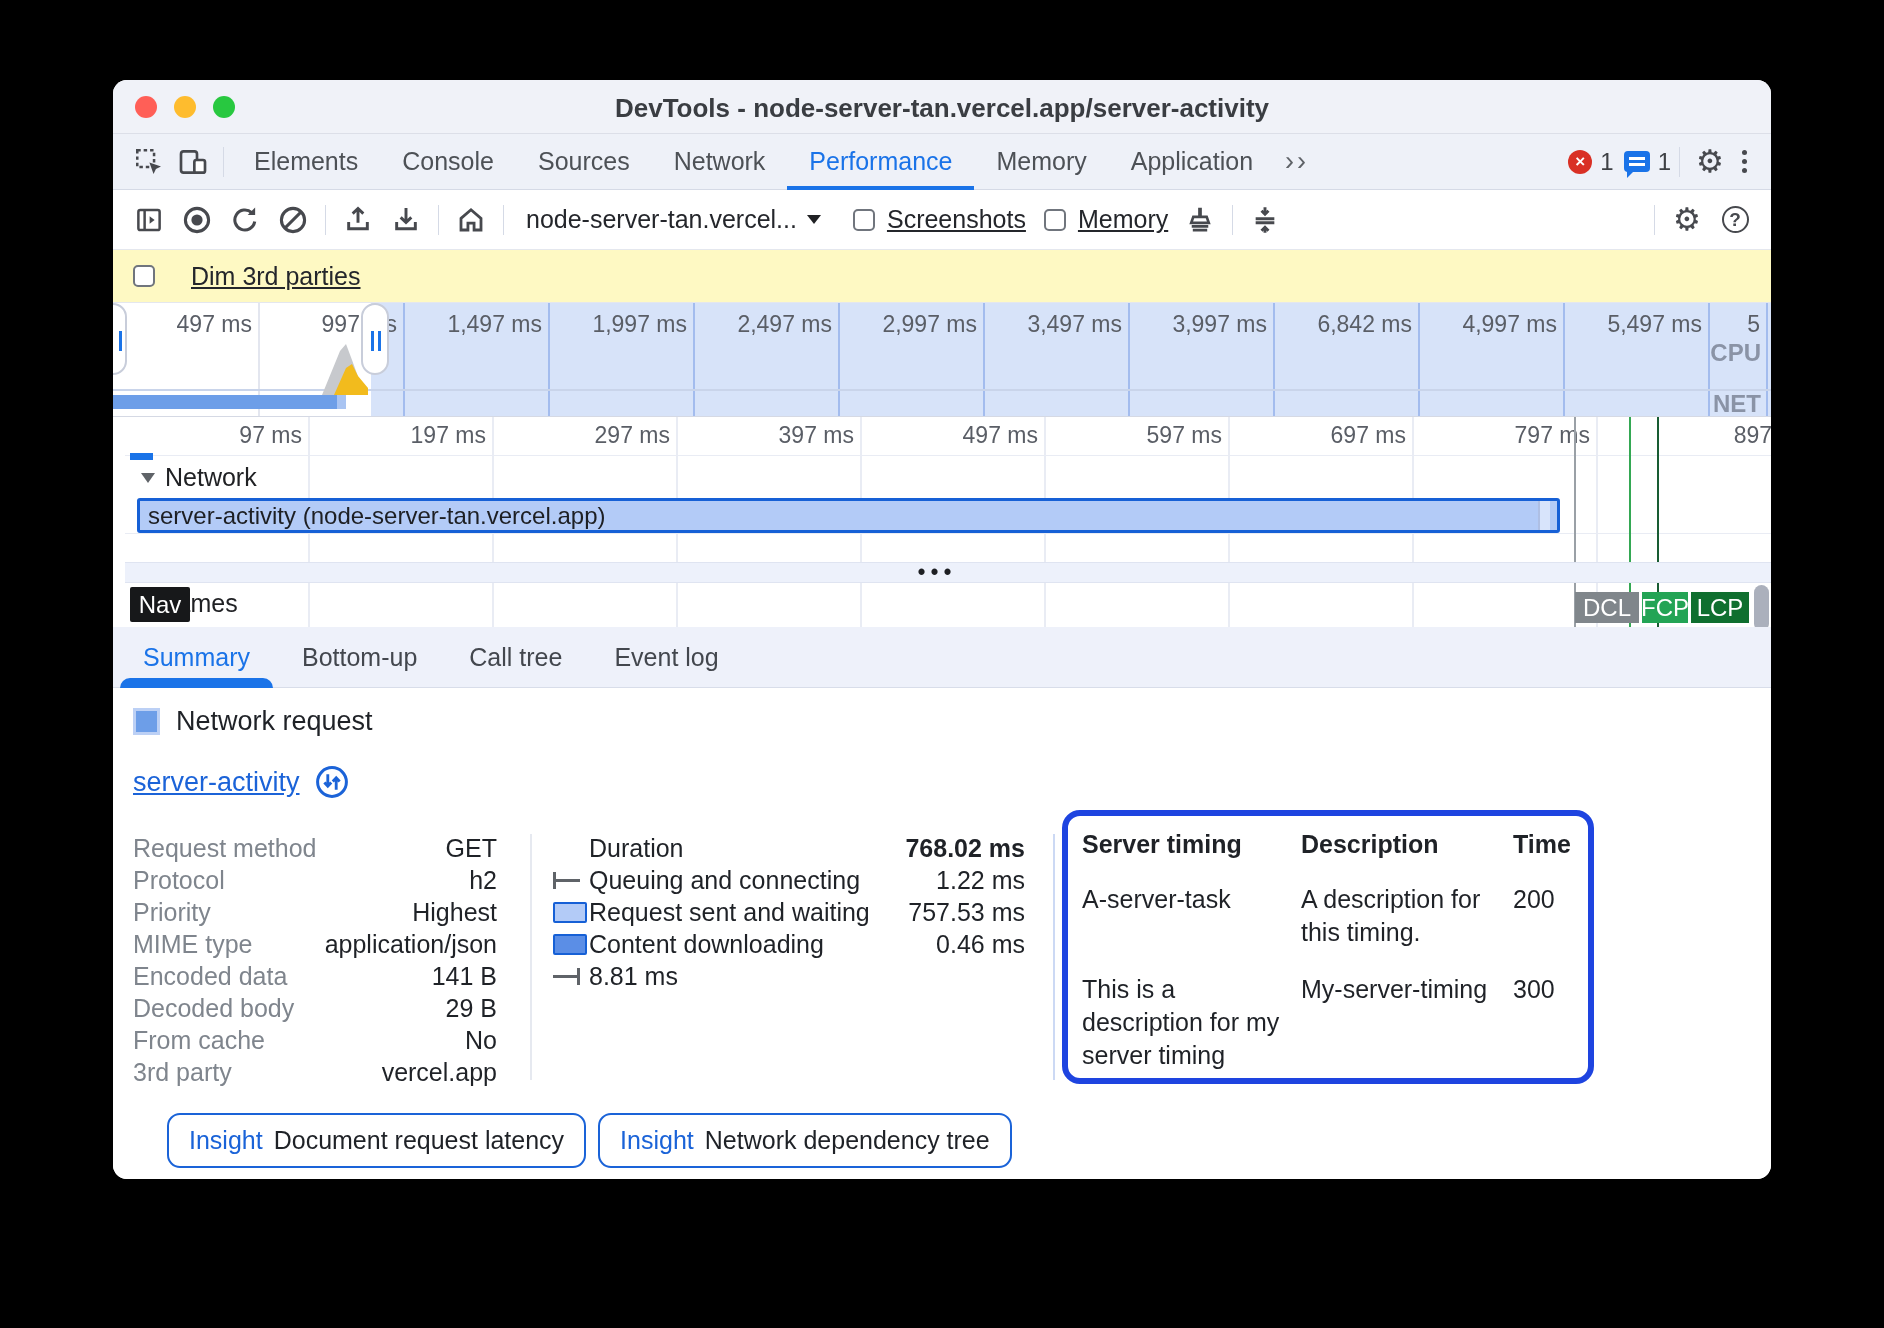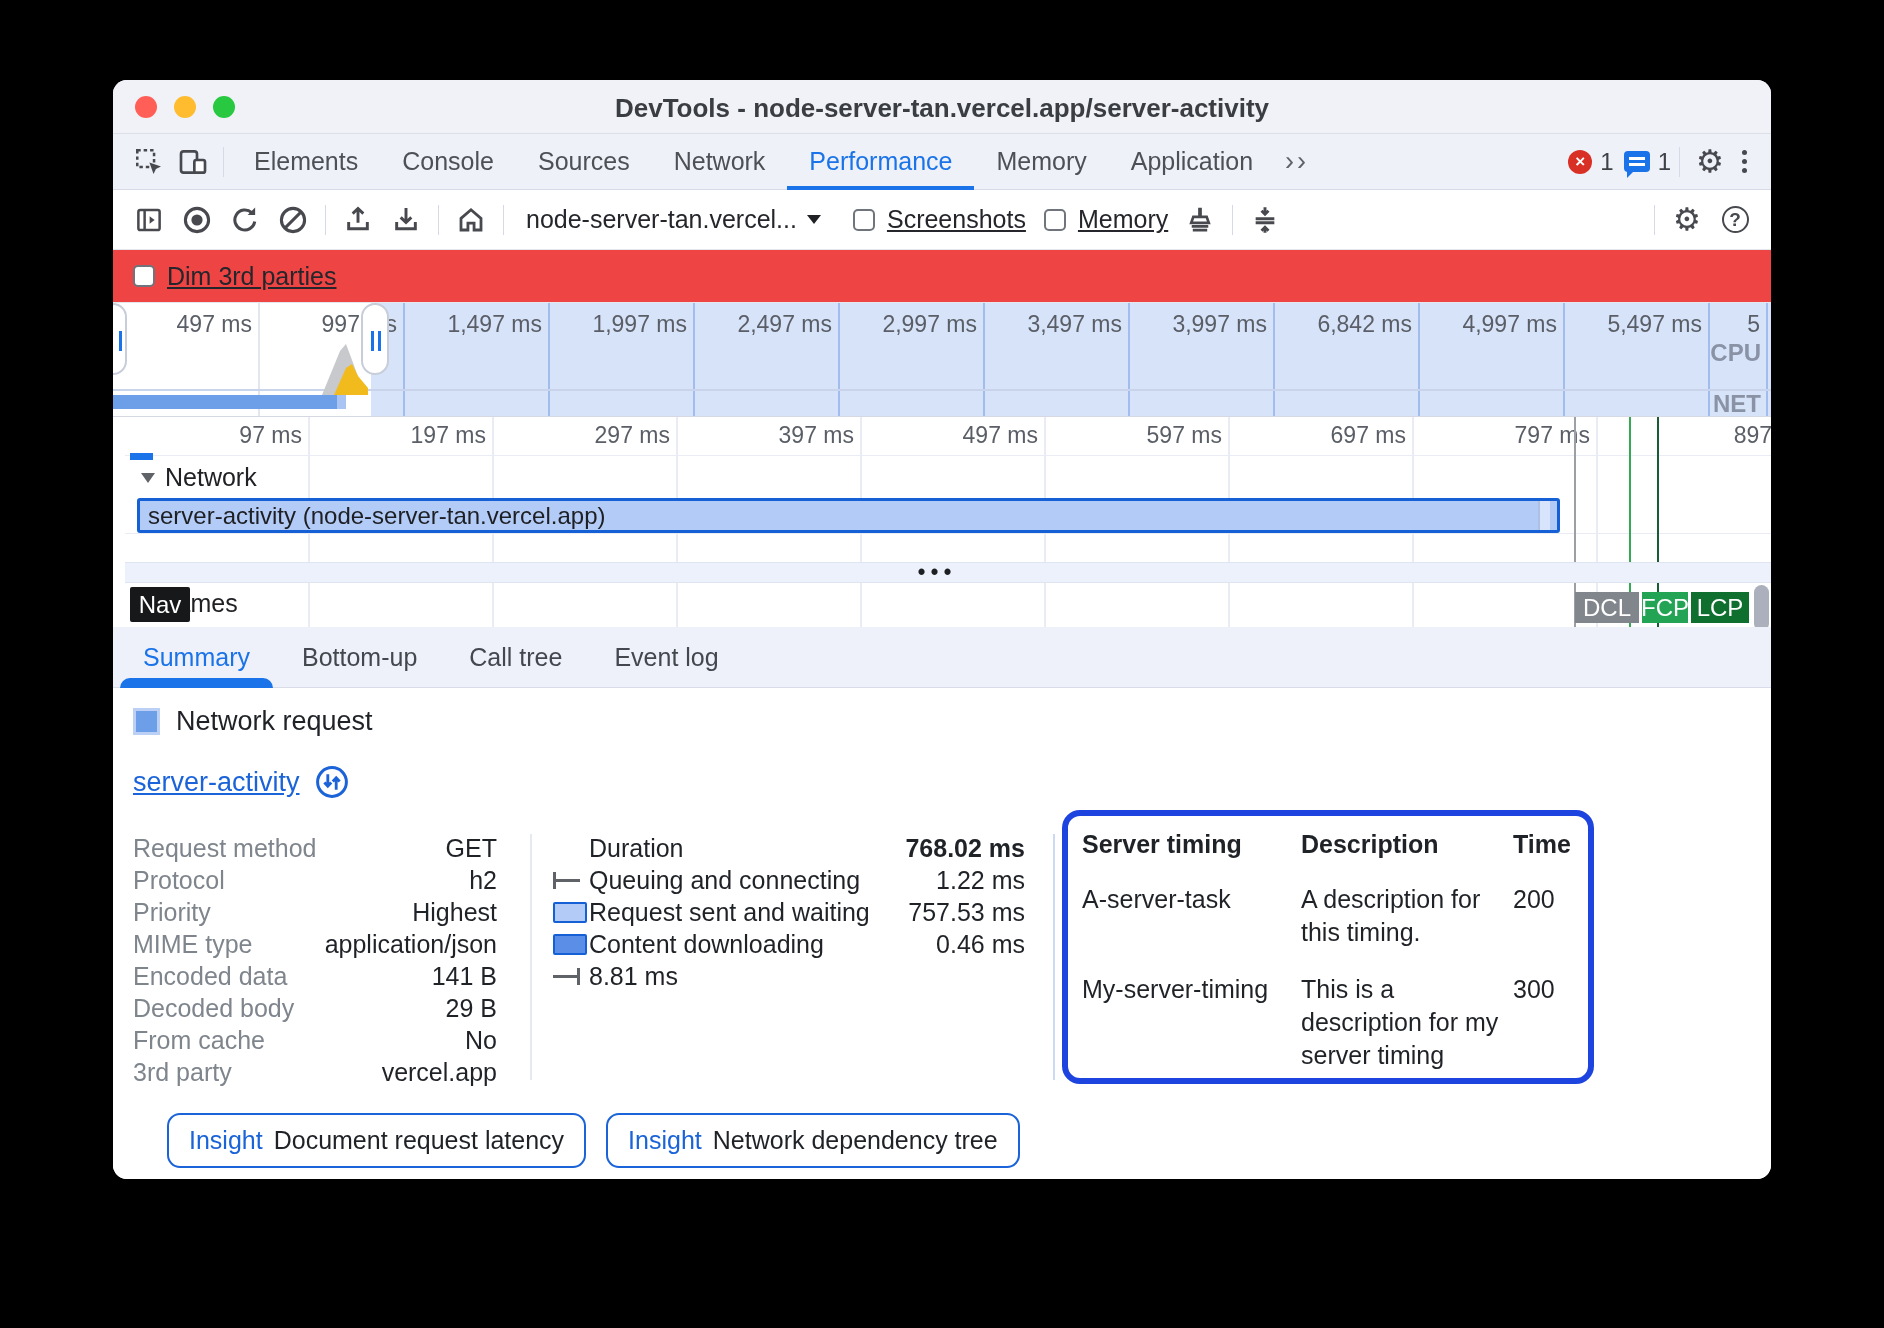--- a/index.html
+++ b/index.html
@@ -36,21 +36,21 @@
   .ptoolbar { position:absolute; left:0; top:110px; right:0; height:60px; background:#fff; border-bottom:1px solid #e4e7ee; display:flex; align-items:center; padding:0 12px; }
   .tbtn { width:48px; height:48px; display:flex; align-items:center; justify-content:center; }
   .tsel { display:flex; align-items:center; gap:10px; font-size:25px; color:#24262b; padding:0 14px; }
   .caret-down { width:0; height:0; border:7px solid transparent; border-top:9px solid #202124; margin-top:7px; }
   .chk { width:22px; height:22px; border:2.5px solid #70757d; border-radius:5px; background:#fff; }
   .chk-label { font-size:25px; color:#24262b; margin-left:12px;text-decoration:underline; }
   .chk-wrap { display:flex; align-items:center; margin-left:18px; }
   .help-circle { width:27px; height:27px; border:2.5px solid #47494e; border-radius:50%; color:#47494e; font-size:19px; font-weight:700; display:flex; align-items:center; justify-content:center; }
 
   
-  .dimrow { position:absolute; left:0; top:170px; right:0; height:52px; background:#ef4444; display:flex; align-items:center; padding-left:20px; }
+  .dimrow { position:absolute; left:0; top:170px; right:0; height:52px; background:#fef9c3; display:flex; align-items:center; padding-left:20px;gap:24px; }
 
   
   .overview { position:absolute; left:0; top:222px; right:0; height:115px; background:#fff; border-top:1px solid #e4e7ee; border-bottom:1px solid #d5d9e4; overflow:hidden; }
   .ov-overlay { position:absolute; left:258px; right:0; top:0; bottom:0; background:rgba(171,196,243,.48); }
   .ov-tick { position:absolute; top:0; bottom:0; width:210px; }
   .ov-tick .tick-line { position:absolute; right:0; top:0; bottom:0; width:2px; background:#a3bcee; }
   .ov-tick.in-white .tick-line { background:#e3e6ef; }
   .ov-tick .tick-label { position:absolute; right:8px; top:8px; font-size:23px; color:#5a5e66; white-space:nowrap; }
   .ov-netline { position:absolute; left:0; right:0; top:86px; height:2px; background:#c9d4ea; }
   .ov-side-label { position:absolute; right:10px; font-size:24px; font-weight:600; color:#8a93a6; }
@@ -111,21 +111,21 @@
       background:linear-gradient(#5f6368,#5f6368) 0 50%/100% 3px no-repeat; }
   .icon-right-tick .t-icon::before { content:''; width:24px; height:17px; border-right:3px solid #5f6368;
       background:linear-gradient(#5f6368,#5f6368) 0 50%/100% 3px no-repeat; }
   .icon-light-bar .t-icon::before { content:''; width:30px; height:17px; background:#b3cbf7; border:2.5px solid #1660d6; border-radius:2px; }
   .icon-solid-bar .t-icon::before { content:''; width:30px; height:17px; background:#5b8ee6; border:2.5px solid #1660d6; border-radius:2px; }
   .st-card { position:absolute; left:949px; top:122px; width:532px; height:274px; border:6px solid #1e44e0; border-radius:18px; padding:14px 0 0 14px; background:#fff; }
   .st-head, .st-row { display:grid; grid-template-columns:219px 212px 1fr; column-gap:0; }
   .st-head div { font-size:25px; font-weight:700; color:#1f2227; }
   .st-row { margin-top:24px; }
   .st-row div { font-size:25px; color:#1f2227; line-height:33px; }
-  .insights { position:absolute; left:14px; top:425px; display:flex; gap:20px;padding-left:40px; }
+  .insights { position:absolute; left:14px; top:425px; display:flex; gap:12px;padding-left:40px; }
   .insight-btn { height:55px; display:flex; align-items:center; gap:11px; border:2.5px solid #1a63d8; border-radius:13px; background:#fff; padding:0 20px; }
   .insight-prefix { font-size:25px; color:#1a63d8; }
   .insight-label { font-size:25px; color:#1f2227; white-space:nowrap; }
 </style>
 </head>
 <body>
 
 <div class="window">
 
   <div class="titlebar">
@@ -506,22 +506,22 @@
           <div>Time</div>
         </div>
       <div>
 
       <div class="st-row">
             <div>A-server-task</div>
             <div>A description for this timing.</div>
             <div>200</div>
           </div>
           <div class="st-row">
+            <div>This is a description for my server timing</div>
             <div>My-server-timing</div>
-            <div>This is a description for my server timing</div>
             <div>300</div>
           </div>
         </div>
     </div>
 
     <div class="insights">
 
     <div class="insight-btn">
           <span class="insight-prefix">Insight</span>
           <span class="insight-label">Document request latency</span>

